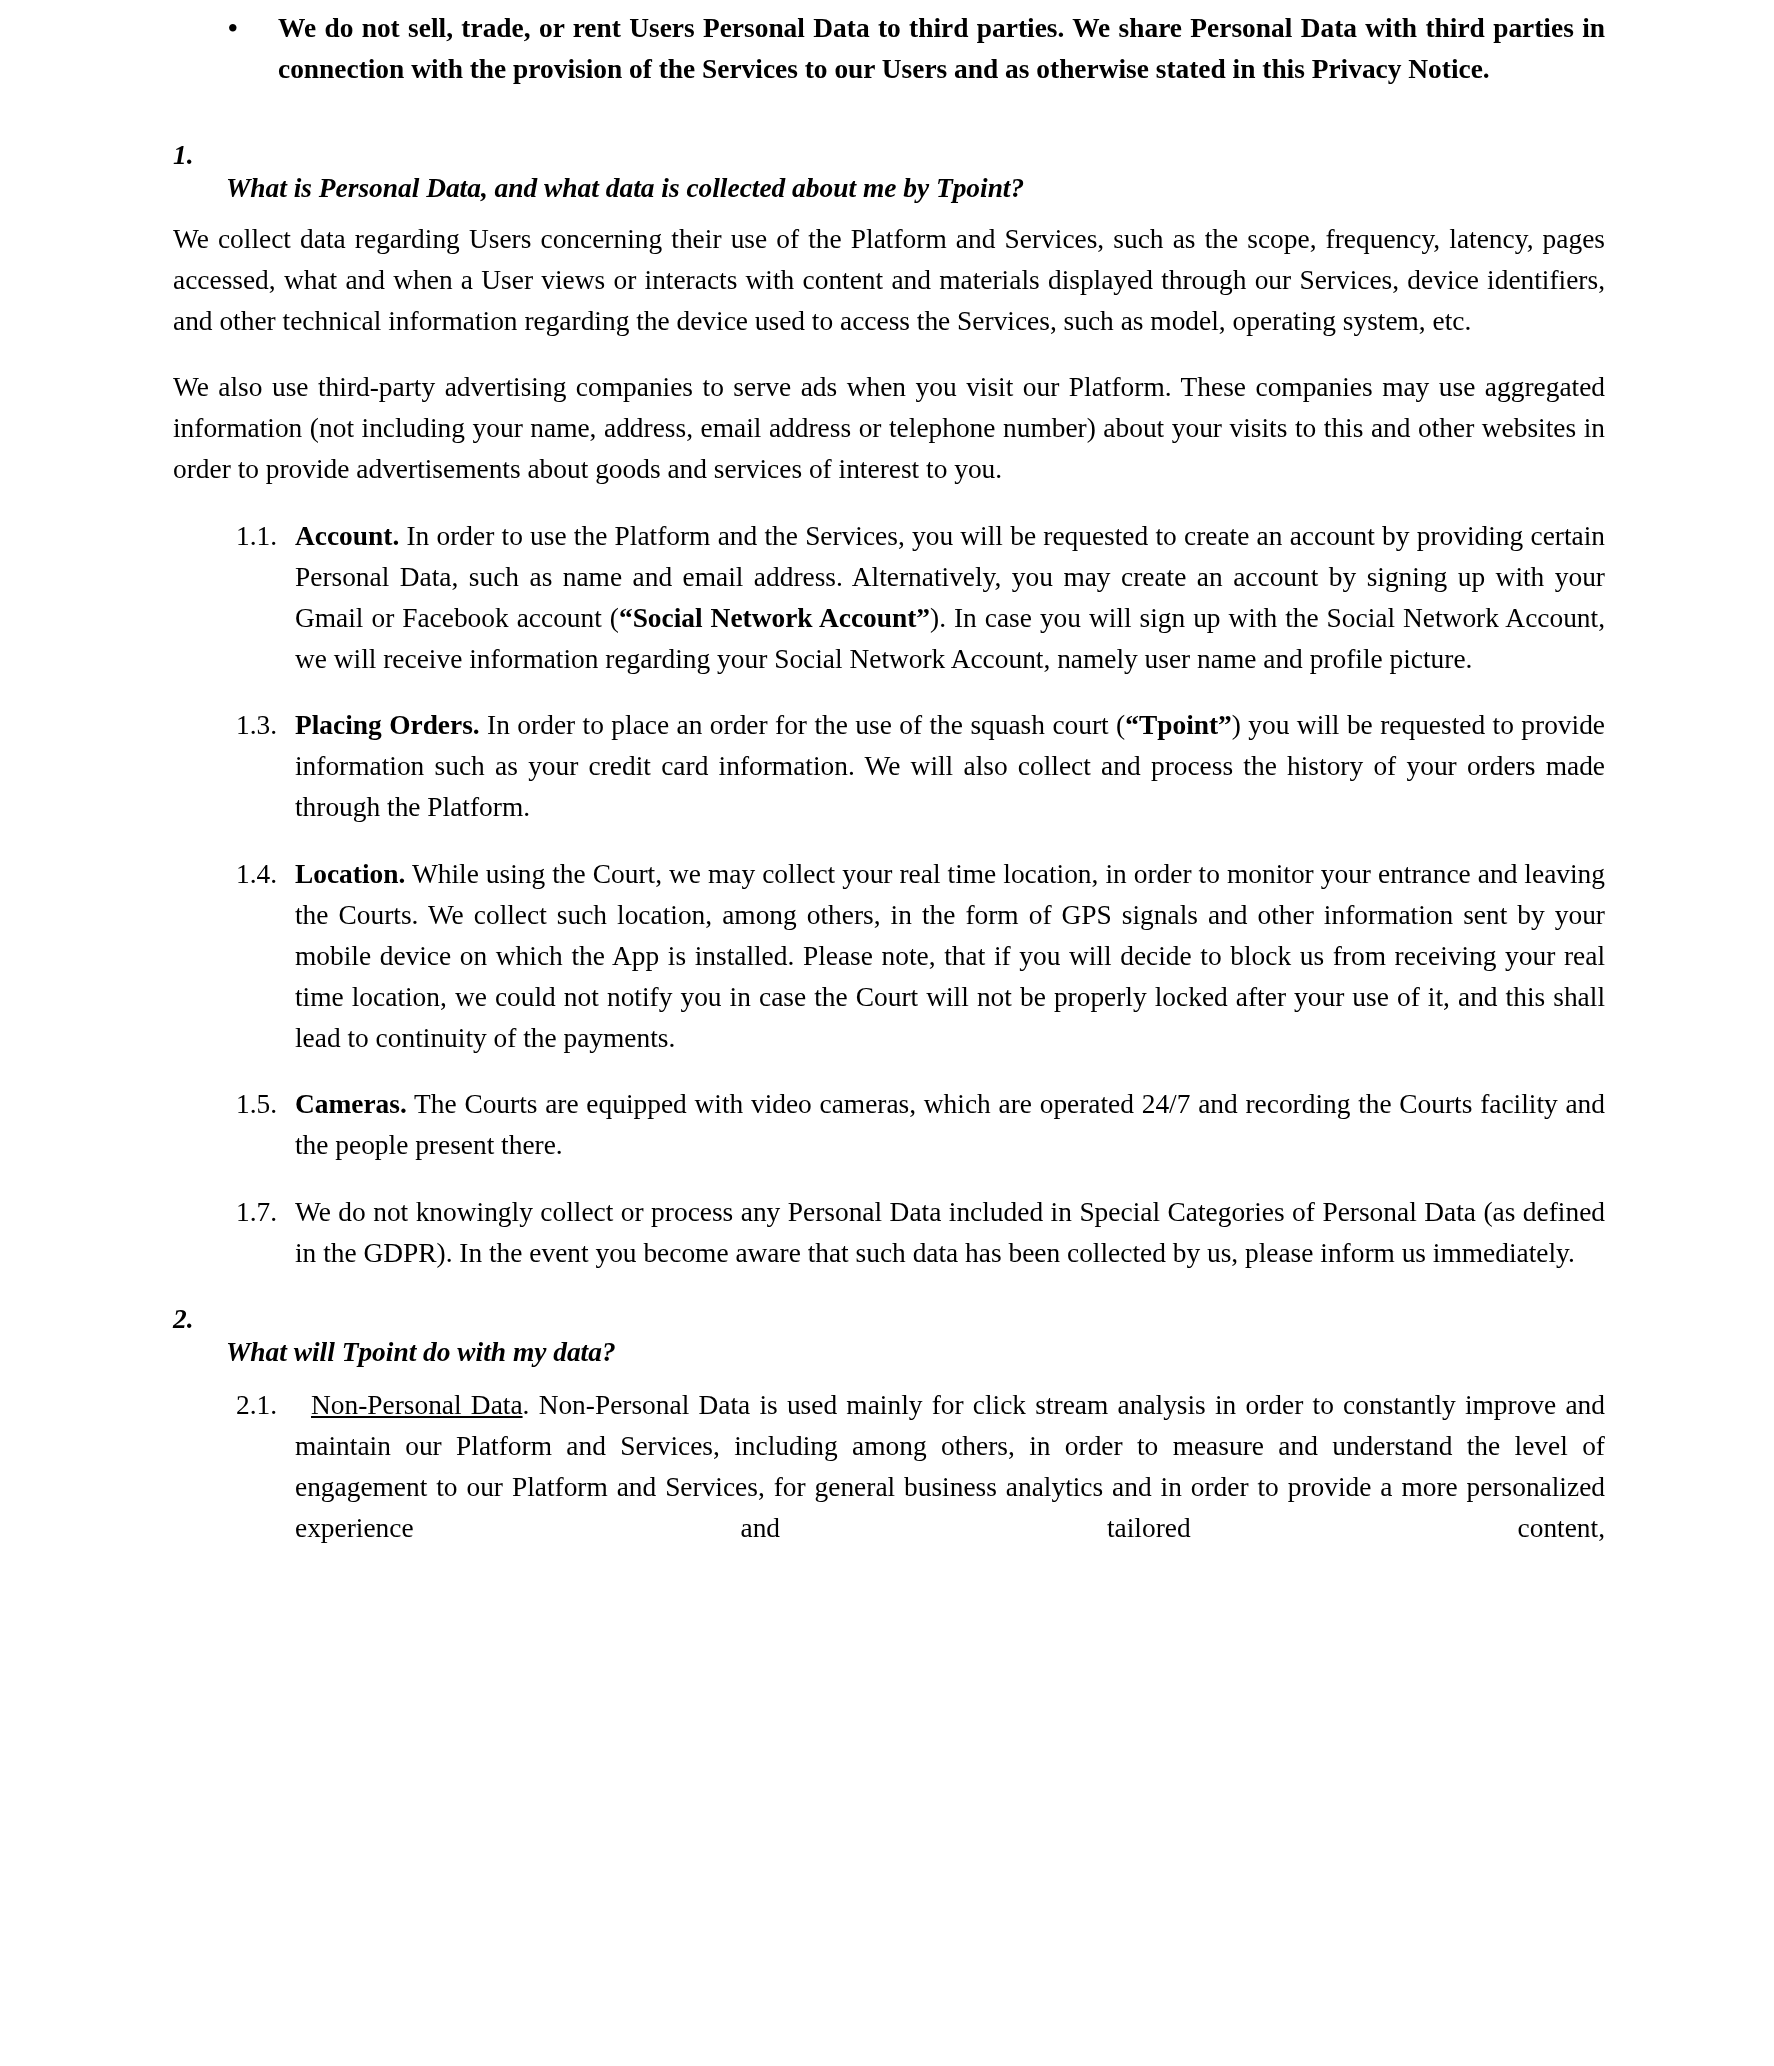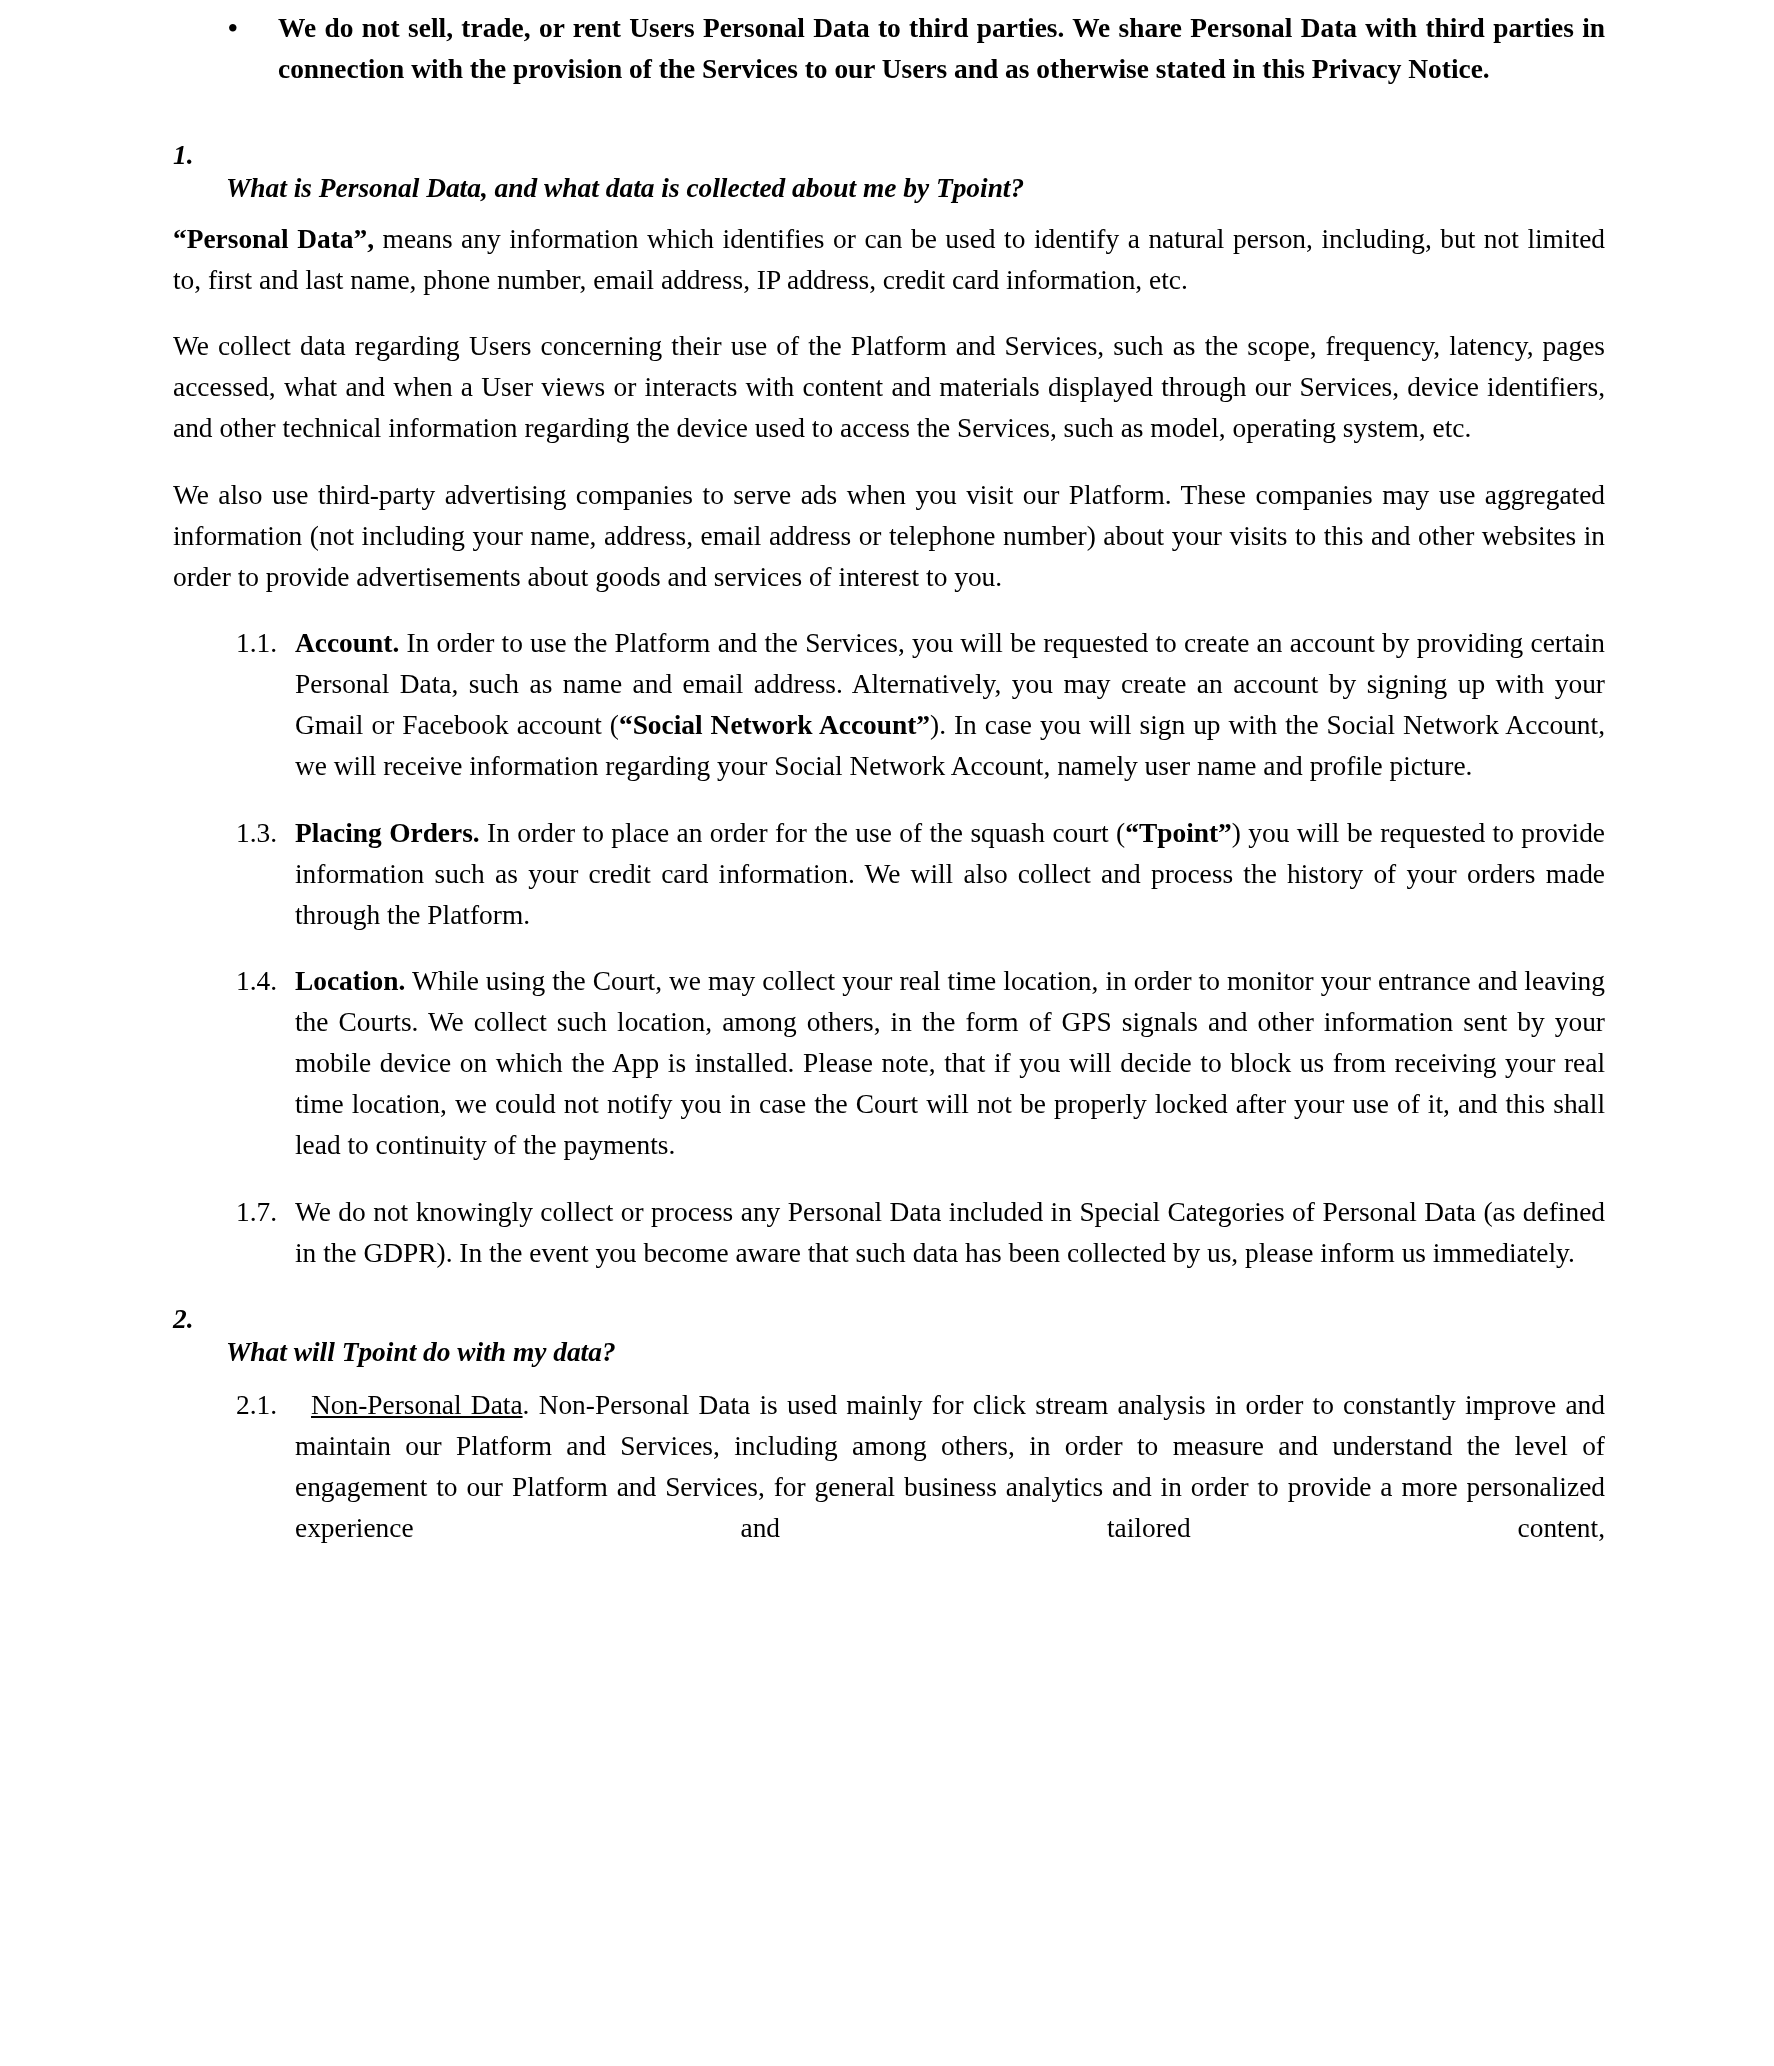--- a/index.html
+++ b/index.html
@@ -48,21 +48,20 @@
   <div class="bullet-row">
     <span class="bullet-marker">•</span>
     <div class="bullet-text rich"><span class="b">We do not sell, trade, or rent Users Personal Data to third parties. We share Personal Data with third parties in connection with the provision of the Services to our Users and as otherwise stated in this Privacy Notice.</span></div>
   </div>
 
   <div class="heading">
     <span class="h-num">1.</span>
     <span class="h-text">What is Personal Data, and what data is collected about me by Tpoint?</span>
   </div>
 
-  <p class="para rich"><span class="b">“Personal Data”,</span><span> means any information which identifies or can be used to identify a natural person, including, but not limited to, first and last name, phone number, email address, IP address, credit card information, etc.</span></p>
 
   <p class="para rich"><span>We collect data regarding Users concerning their use of the Platform and Services, such as the scope, frequency, latency, pages accessed, what and when a User views or interacts with content and materials displayed through our Services, device identifiers, and other technical information regarding the device used to access the Services, such as model, operating system, etc.</span></p>
 
   <p class="para rich"><span>We also use third-party advertising companies to serve ads when you visit our Platform. These companies may use aggregated information (not including your name, address, email address or telephone number) about your visits to this and other websites in order to provide advertisements about goods and services of interest to you.</span></p>
 
   <div class="num-item">
     <span class="item-num">1.1.</span>
     <div class="item-text rich"><span class="b">Account.</span><span> In order to use the Platform and the Services, you will be requested to create an account by providing certain Personal Data, such as name and email address. Alternatively, you may create an account by signing up with your Gmail or Facebook account (</span><span class="b">“Social Network Account”</span><span>). In case you will sign up with the Social Network Account, we will receive information regarding your Social Network Account, namely user name and profile picture.</span></div>
   </div>
 
@@ -70,20 +69,24 @@
   <div class="num-item">
     <span class="item-num">1.3.</span>
     <div class="item-text rich"><span class="b">Placing Orders.</span><span> In order to place an order for the use of the squash court (</span><span class="b">“Tpoint”</span><span>) you will be requested to provide information such as your credit card information. We will also collect and process the history of your orders made through the Platform.</span></div>
   </div>
 
   <div class="num-item">
     <span class="item-num">1.4.</span>
     <div class="item-text rich"><span class="b">Location.</span><span> While using the Court, we may collect your real time location, in order to monitor your entrance and leaving the Courts. We collect such location, among others, in the form of GPS signals and other information sent by your mobile device on which the App is installed. Please note, that if you will decide to block us from receiving your real time location, we could not notify you in case the Court will not be properly locked after your use of it, and this shall lead to continuity of the payments.</span></div>
   </div>
 
+  <div class="num-item">
+    <span class="item-num">1.5.</span>
+    <div class="item-text rich"><span class="b">Cameras.</span><span> The Courts are equipped with video cameras, which are operated 24/7 and recording the Courts facility and the people present there.</span></div>
+  </div>
 
 
   <div class="num-item">
     <span class="item-num">1.7.</span>
     <div class="item-text rich"><span>We do not knowingly collect or process any Personal Data included in Special Categories of Personal Data (as defined in the GDPR). In the event you become aware that such data has been collected by us, please inform us immediately.</span></div>
   </div>
 
   <div class="heading heading-2">
     <span class="h-num">2.</span>
     <span class="h-text">What will Tpoint do with my data?</span>

